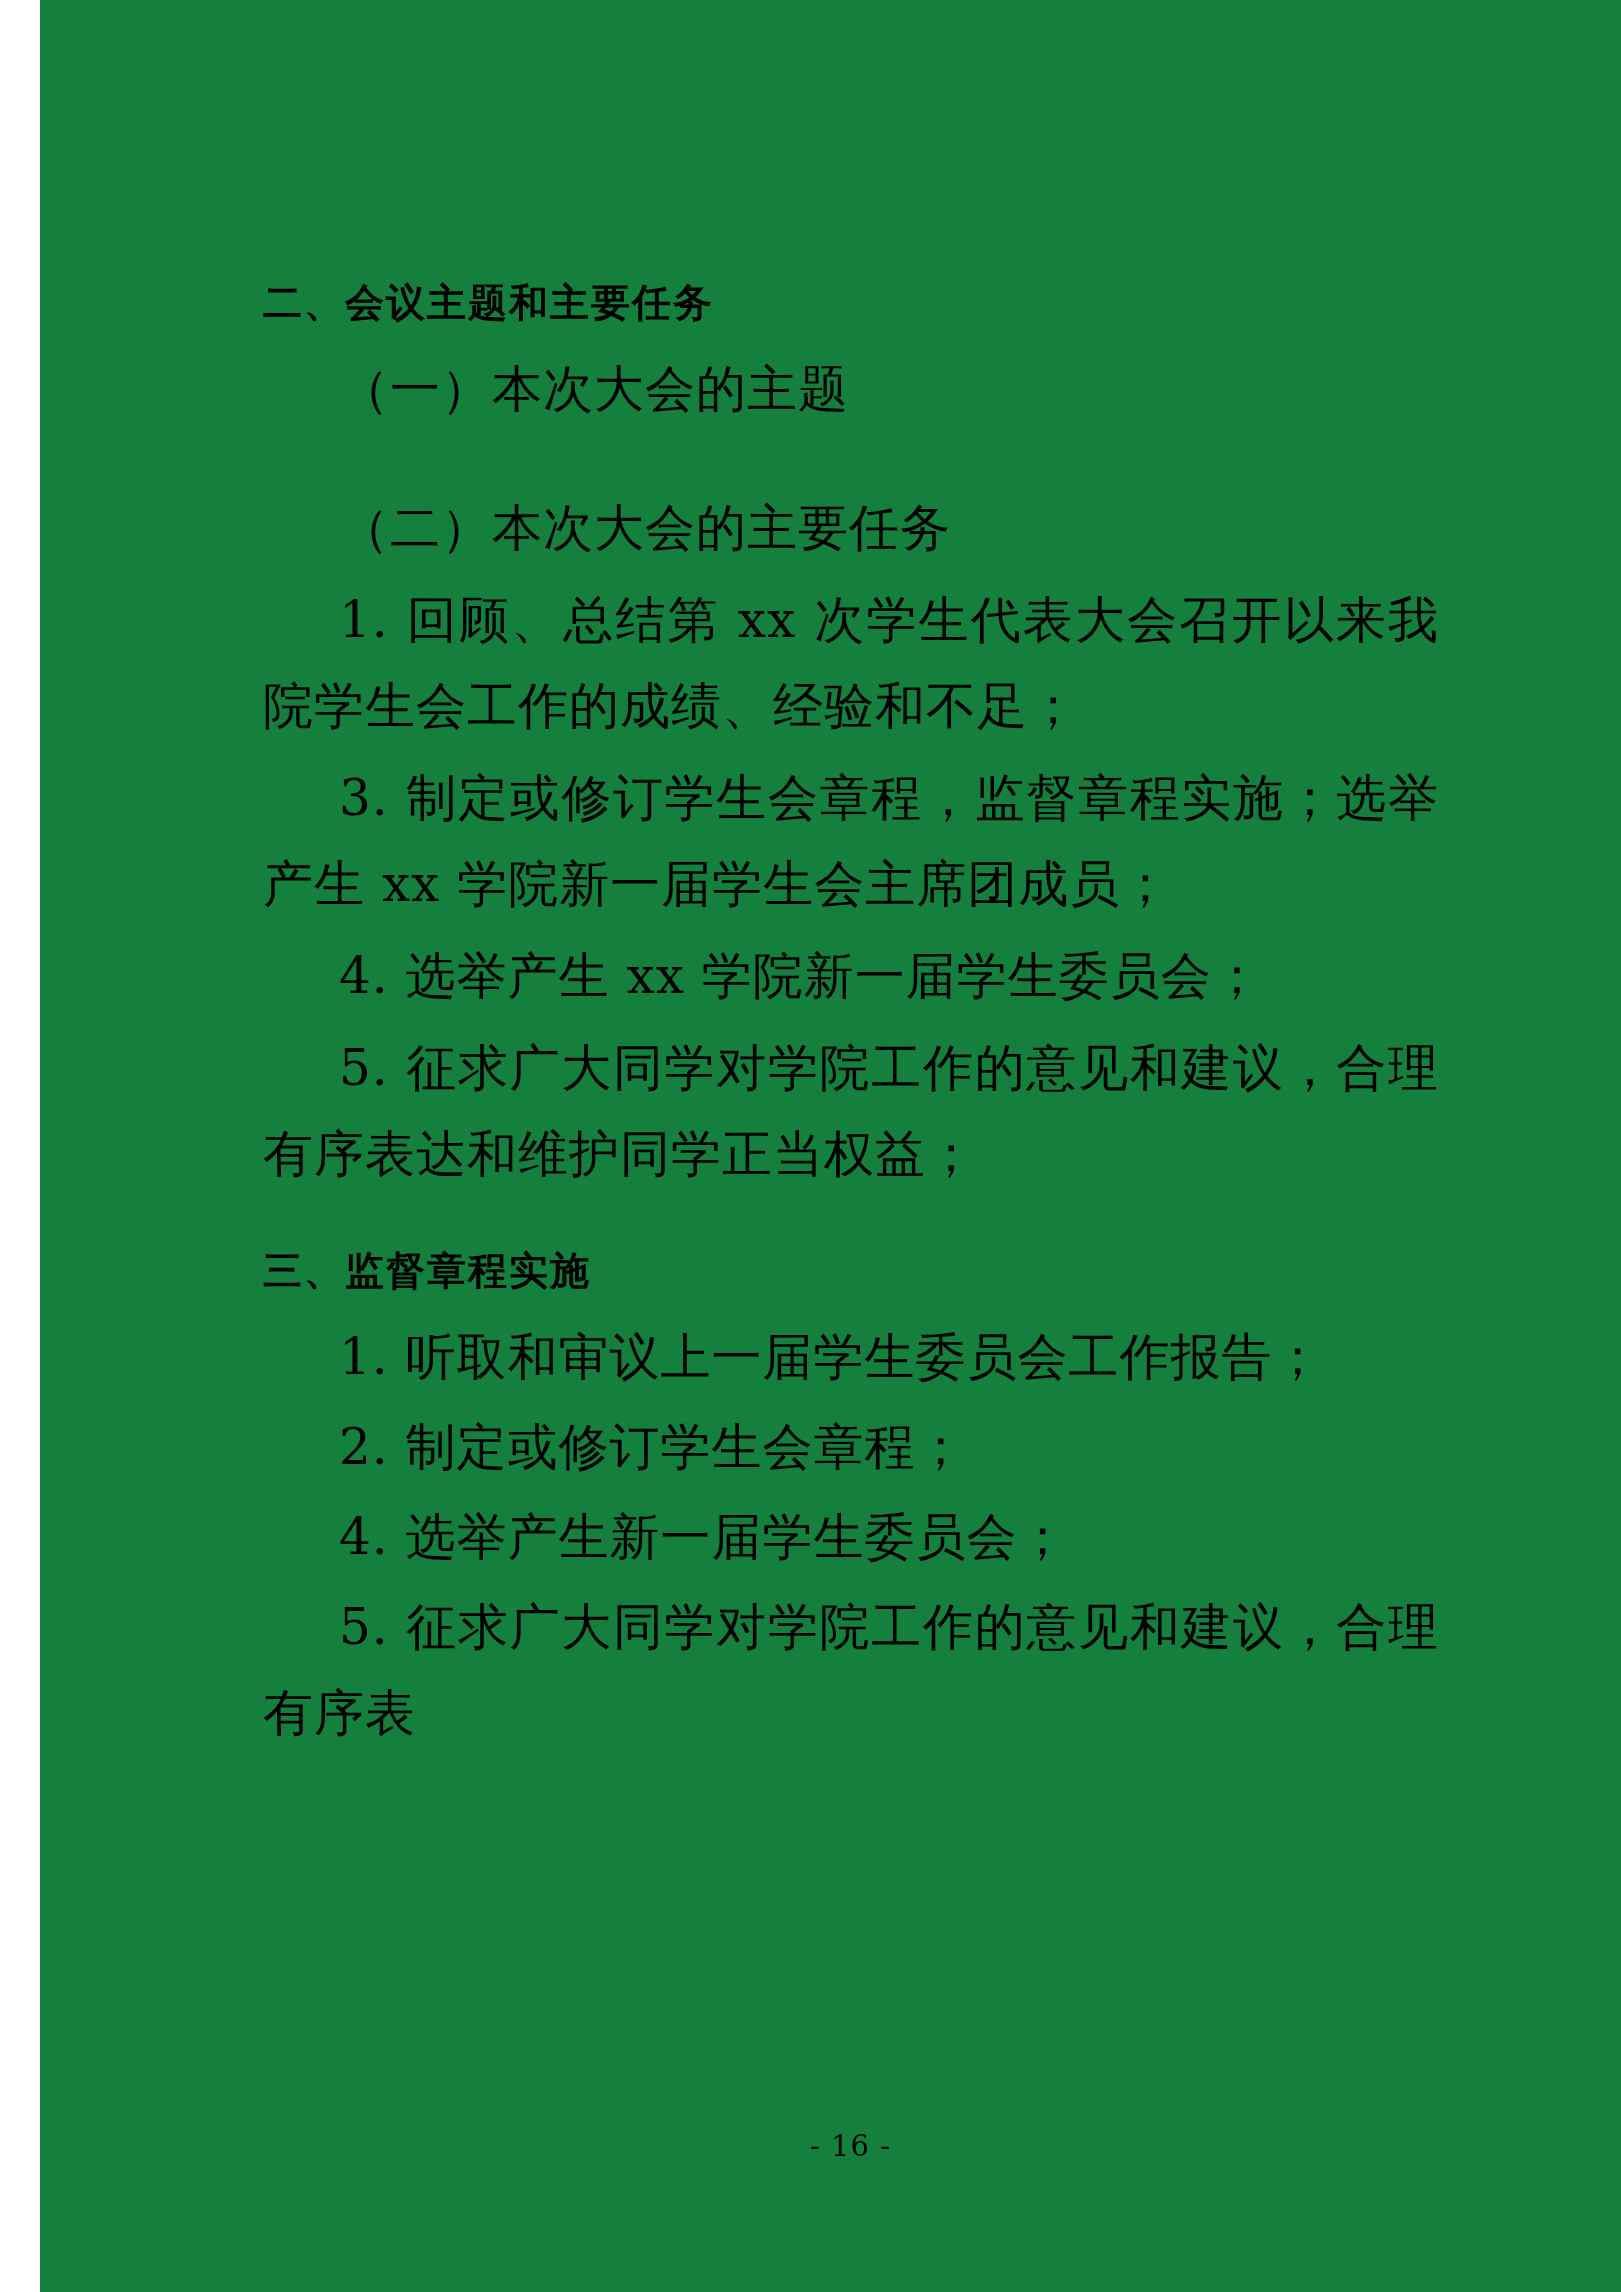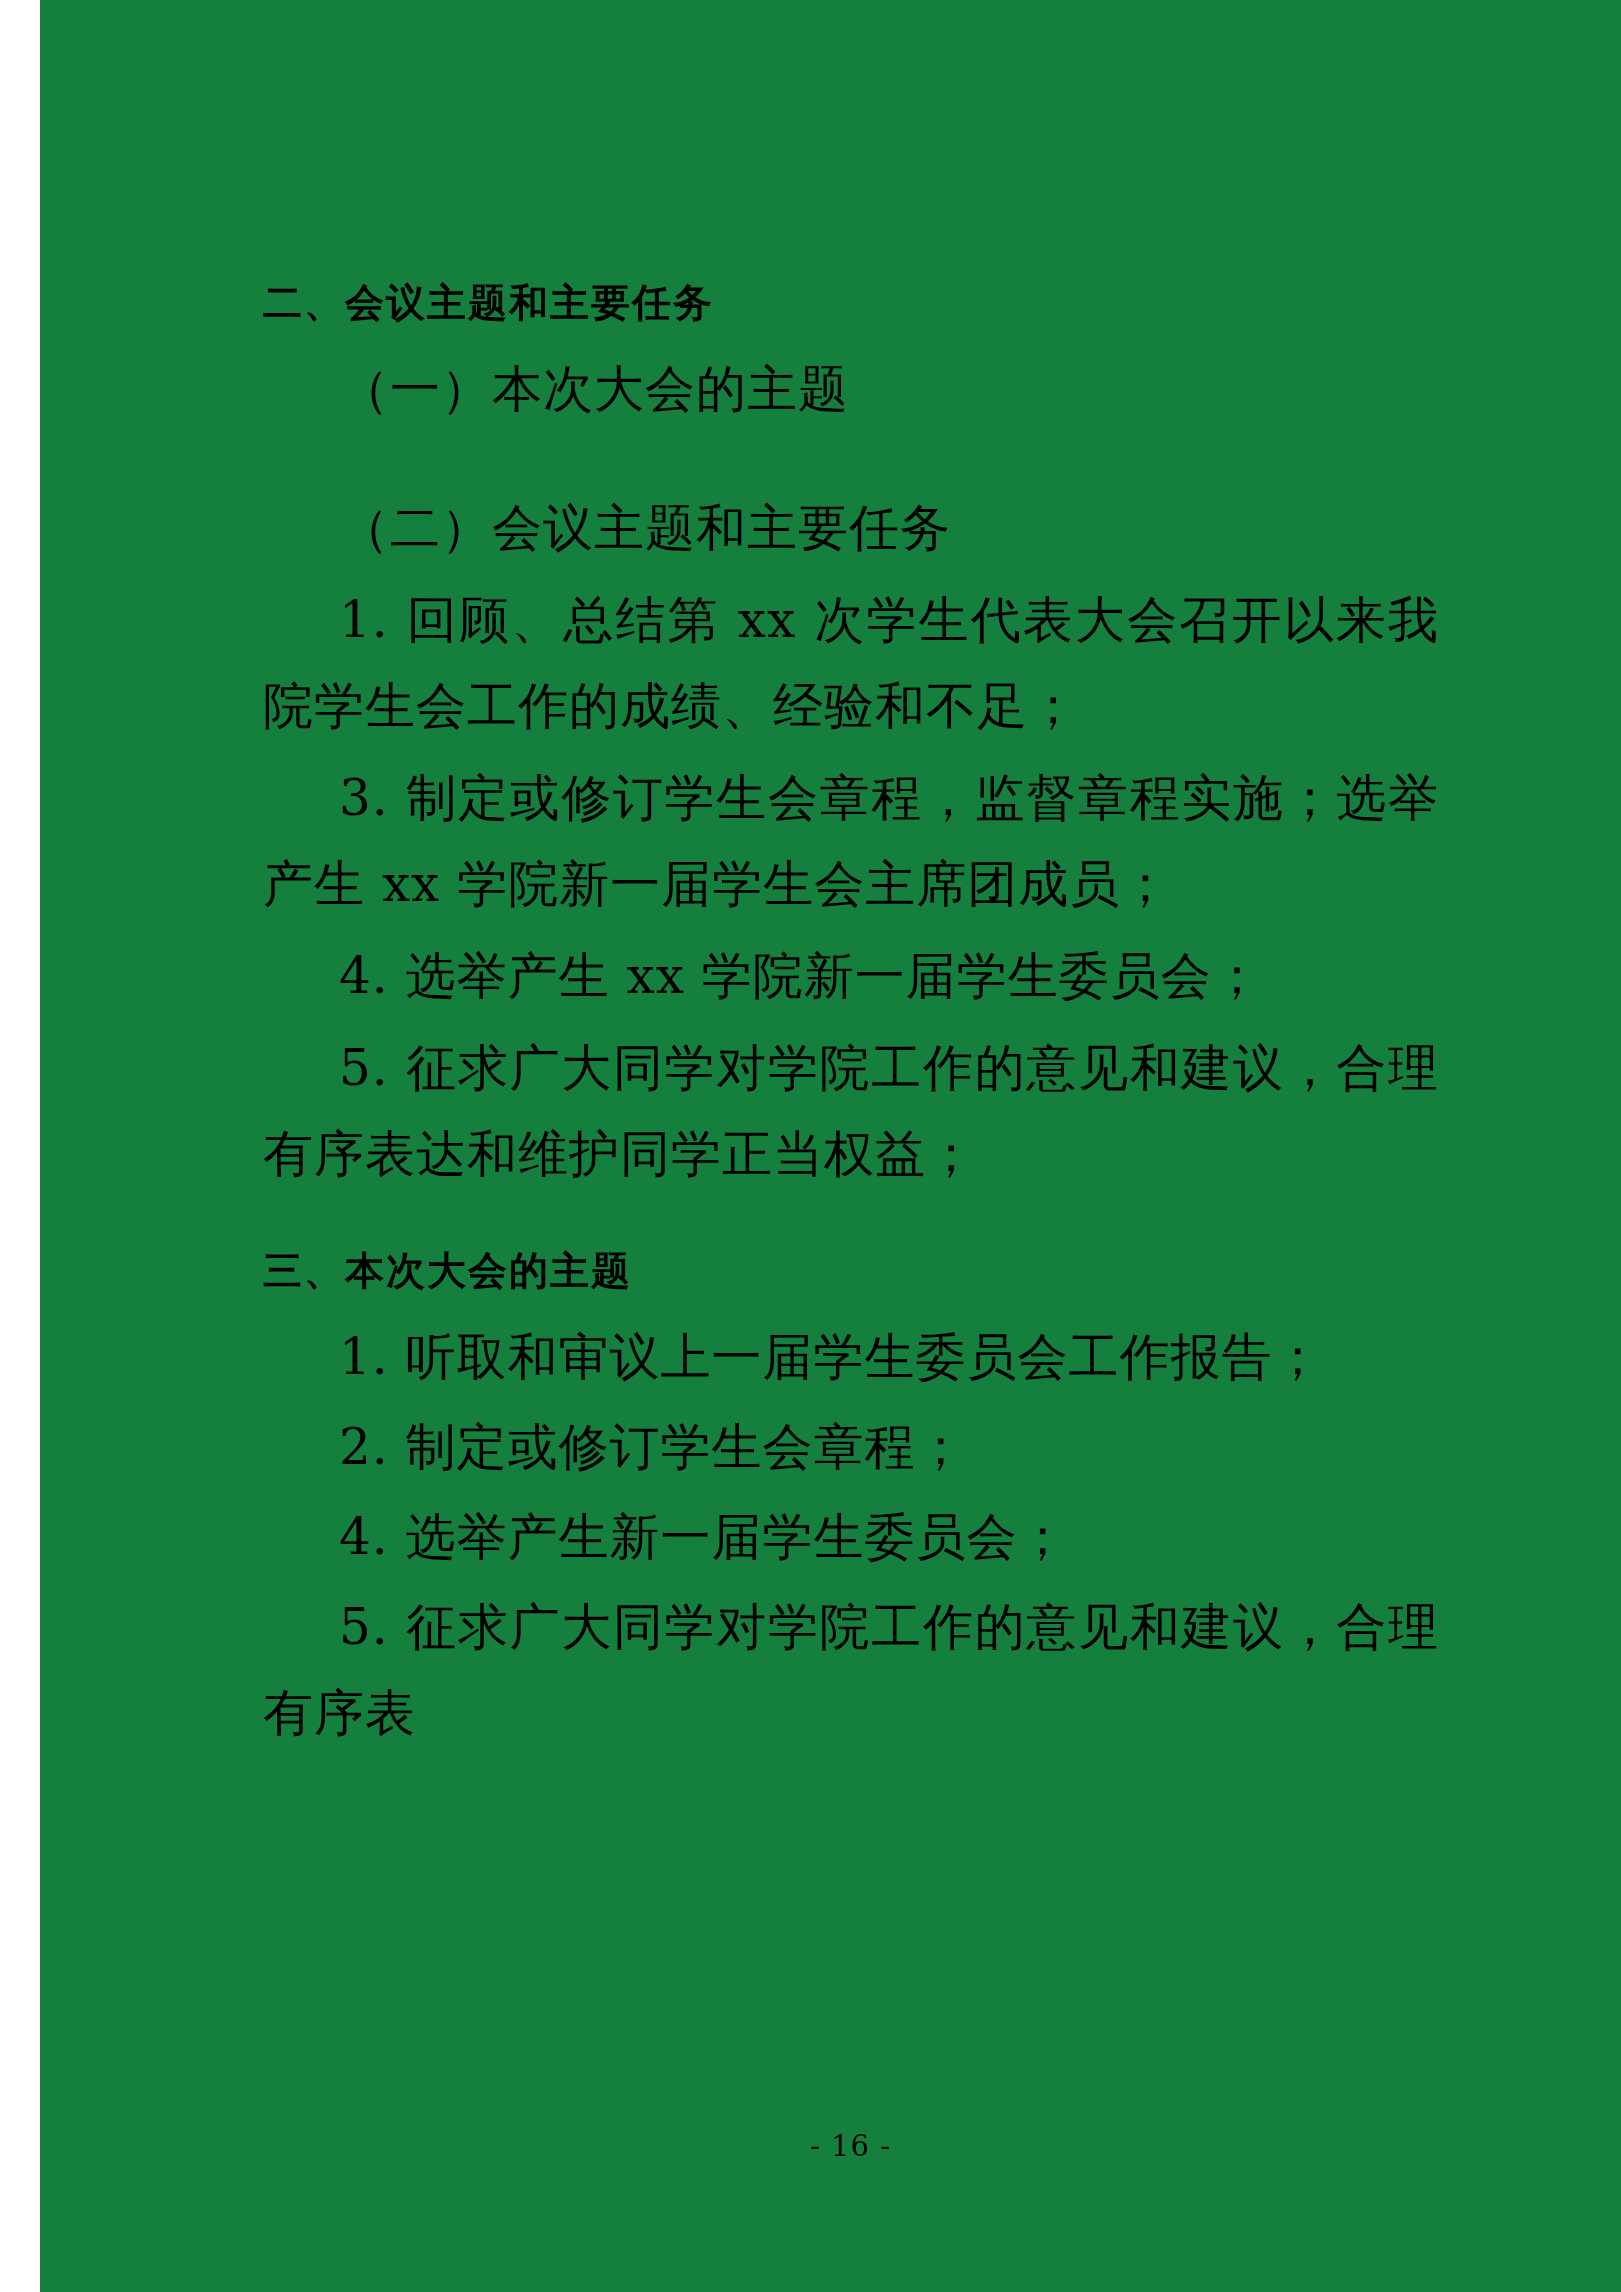--- a/index.html
+++ b/index.html
@@ -70,33 +70,33 @@
 </head>
 <body>
 
 <div class="page">
   <div class="content">
 
     <h2 class="heading">二、会议主题和主要任务</h2>
 
     <p class="para para-blankgap">（一）本次大会的主题</p>
 
-    <p class="para">（二）会议主题和主要任务</p>
+    <p class="para">（二）本次大会的主要任务</p>
 
     <p class="para">1. 回顾、总结第 xx 次学生代表大会召开以来我院学生会工作的成绩、经验和不足；</p>
 
 
     <p class="para">3. 制定或修订学生会章程，监督章程实施；选举产生 xx 学院新一届学生会主席团成员；</p>
 
     <p class="para">4. 选举产生 xx 学院新一届学生委员会；</p>
 
     <p class="para">5. 征求广大同学对学院工作的意见和建议，合理有序表达和维护同学正当权益；</p>
 
 
-    <h2 class="heading heading-2">三、本次大会的主题</h2>
+    <h2 class="heading heading-2">三、监督章程实施</h2>
 
     <p class="para para-tight">1. 听取和审议上一届学生委员会工作报告；</p>
 
     <p class="para para-tight">2. 制定或修订学生会章程；</p>
 
 
     <p class="para para-tight">4. 选举产生新一届学生委员会；</p>
 
     <p class="para para-tight">5. 征求广大同学对学院工作的意见和建议，合理有序表</p>
 

